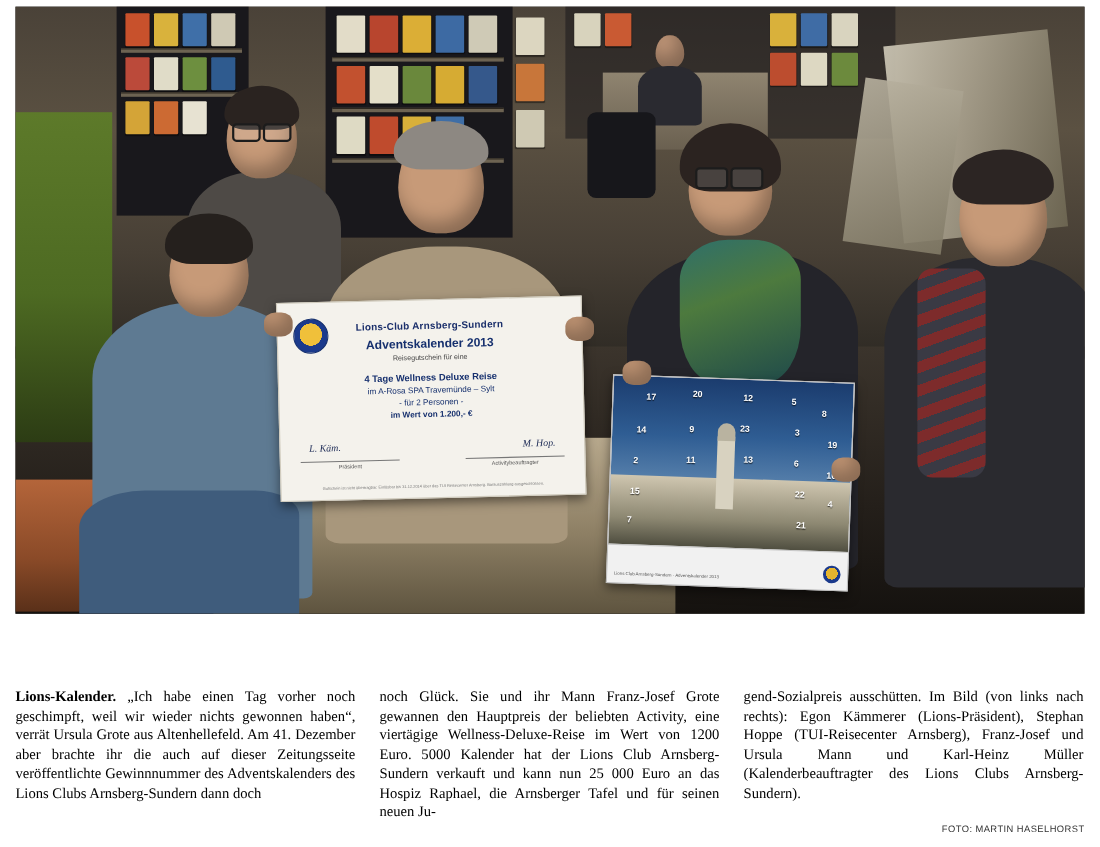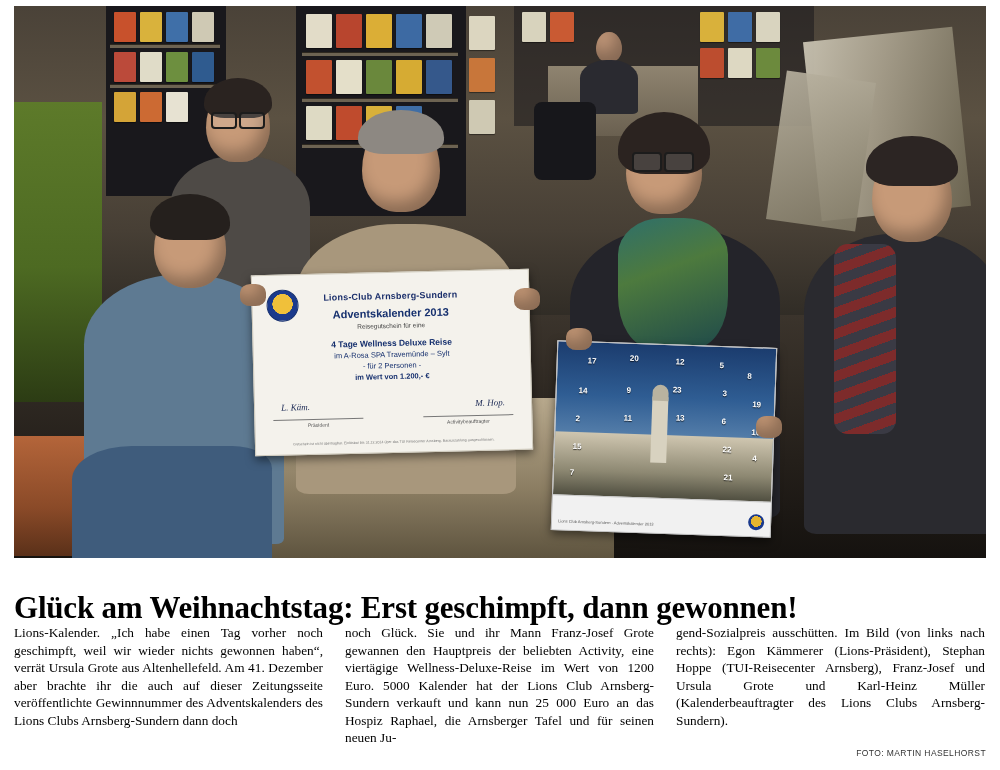--- a/index.html
+++ b/index.html
@@ -212,21 +212,21 @@
     gap: 22px;
   }
   .col {
     width: 309px;
     font-family: "Liberation Serif", serif;
     font-size: 13.3px;
     line-height: 1.32;
     text-align: justify;
     color: #000;
   }
-  .lead { font-weight: normal; margin-top: 19px; }
+  .lead { font-weight: bold; margin-top: 19px; }
   .credit {
     position: absolute;
     right: 14px;
     top: 748px;
     font-family: "Liberation Sans", sans-serif;
     font-size: 8.5px;
     letter-spacing: .4px;
     color: #333;
     margin-left: 31px;
   }
@@ -379,22 +379,21 @@
         <div class="cal-door" style="left:170px;top:126px;">21</div>
       </div>
 
       <div class="head" style="left:226px;top:278px;width:26px;height:22px;border-radius:40%;"></div>
       <div class="head" style="left:500px;top:282px;width:26px;height:22px;border-radius:40%;"></div>
       <div class="head" style="left:552px;top:322px;width:26px;height:22px;border-radius:40%;"></div>
       <div class="head" style="left:742px;top:410px;width:26px;height:22px;border-radius:40%;"></div>
     </div>
   </div>
 
-  <h1 class="headline">Glück am Weihnachtstag: Erst geschimpft, dann gewonnen!</h1>
 
   <div class="columns">
     <div class="col"><span class="lead">Lions-Kalender.</span><span> „Ich habe einen Tag vorher noch geschimpft, weil wir wieder nichts gewonnen haben“, verrät Ursula Grote aus Altenhellefeld. Am 41. Dezember aber brachte ihr die auch auf dieser Zeitungsseite veröffentlichte Gewinnnummer des Adventskalenders des Lions Clubs Arnsberg-Sundern dann doch</span></div>
     <div class="col">noch Glück. Sie und ihr Mann Franz-Josef Grote gewannen den Hauptpreis der beliebten Activity, eine viertägige Wellness-Deluxe-Reise im Wert von 1200 Euro. 5000 Kalender hat der Lions Club Arnsberg-Sundern verkauft und kann nun 25 000 Euro an das Hospiz Raphael, die Arnsberger Tafel und für seinen neuen Ju-</div>
-    <div class="col">gend-Sozialpreis ausschütten. Im Bild (von links nach rechts): Egon Kämmerer (Lions-Präsident), Stephan Hoppe (TUI-Reisecenter Arnsberg), Franz-Josef und Ursula Grote und Karl-Heinz Müller (Kalenderbeauftragter des Lions Clubs Arnsberg-Sundern).</div>
+    <div class="col">gend-Sozialpreis ausschütten. Im Bild (von links nach rechts): Egon Kämmerer (Lions-Präsident), Stephan Hoppe (TUI-Reisecenter Arnsberg), Franz-Josef und Ursula Mann und Karl-Heinz Müller (Kalenderbeauftragter des Lions Clubs Arnsberg-Sundern).</div>
   </div>
 
   <div class="credit">FOTO: MARTIN HASELHORST</div>
 </div>
 
 </body></html>

